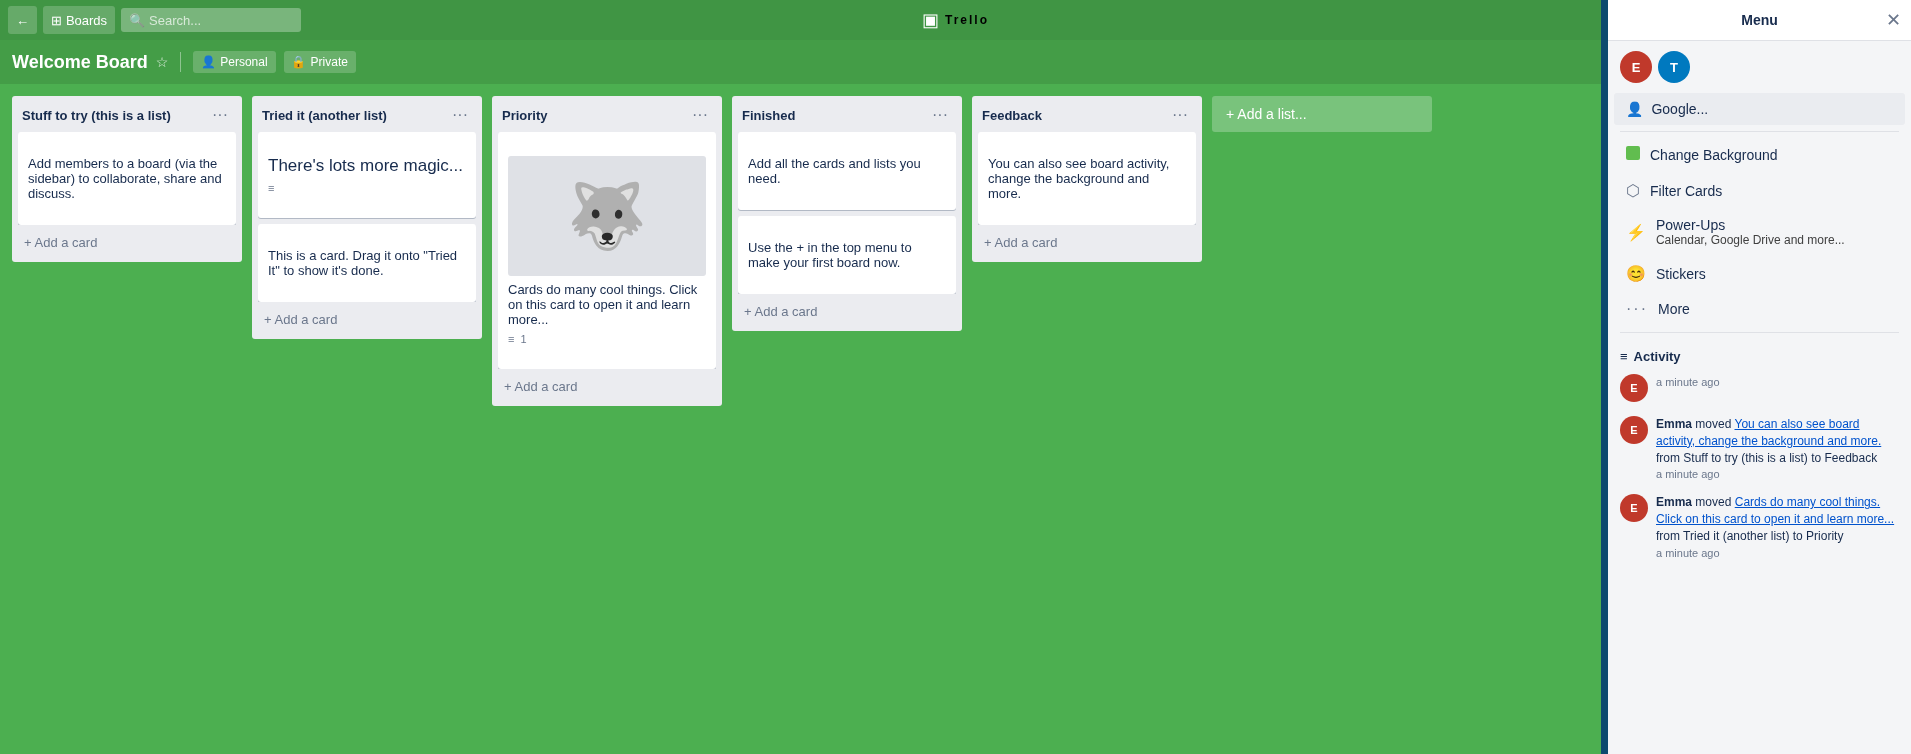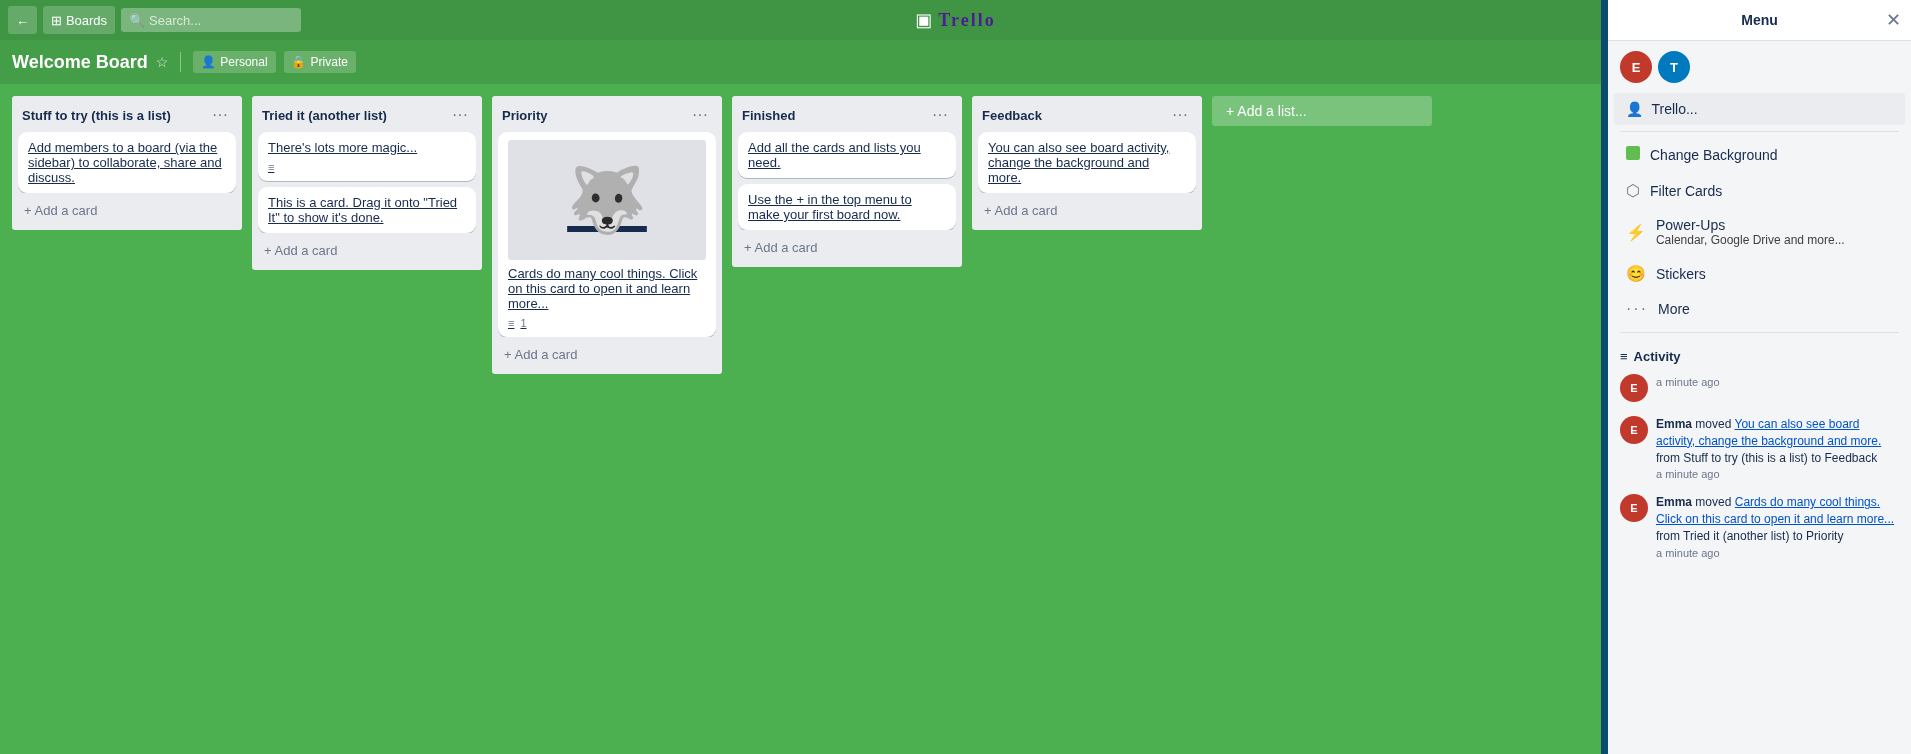--- a/index.html
+++ b/index.html
@@ -152,27 +152,26 @@
       border: none;
       color: #6b778c;
       cursor: pointer;
       font-size: 16px;
       padding: 2px 4px;
       border-radius: 3px;
     }
     .list-cards { padding: 0 6px; display: flex; flex-direction: column; gap: 6px; overflow-y: auto; }
     .card {
       background: #fff;
-      border-radius: 9px;
-      padding: 8px 10px;
+      border-radius: 3px;
+      padding: 24px 10px;
       font-size: 13px;
       color: #172b4d;
       cursor: pointer;
       box-shadow: 0 1px 0 rgba(9,30,66,0.25);
-      text-decoration: underline;
     }
     .card-img-placeholder {
       width: 100%;
       height: 120px;
       background: #dfe1e6;
       border-radius: 3px;
       display: flex;
       align-items: center;
       justify-content: center;
       margin-bottom: 6px;
@@ -202,21 +201,21 @@
       border: none;
       border-radius: 3px;
       color: #fff;
       padding: 10px 14px;
       font-size: 14px;
       cursor: pointer;
       white-space: nowrap;
       width: 220px;
       flex-shrink: 0;
       text-align: left;
-      height: 30px;
+      height: 36px;
       display: flex;
       align-items: center;
       gap: 4px;
     }
 
     
     .side-menu {
       position: fixed;
       right: 0;
       top: 0;
@@ -310,21 +309,21 @@
     <span>⊞</span>
     <span>Boards</span>
   </button>
   <div class="search-wrap">
     <span class="search-icon-nav">🔍</span>
     <input class="nav-search" type="text" placeholder="Search..." style="">
   </div>
 
   <div style="position:absolute;left:50%;transform:translateX(-50%);display:flex;align-items:center;gap:6px;">
     <span style="font-size:18px;color:#fff;">▣</span>
-    <span style="color:#4c1d95;font-weight:bold;font-size:18px;letter-spacing:2px;font-family:Liberation Serif, serif;">Trello</span>
+    <span style="color:#000000;font-weight:bold;font-size:12px;letter-spacing:2px;">Trello</span>
   </div>
   <div class="nav-right">
     <button class="nav-icon-btn">+</button>
     <button class="nav-icon-btn">ℹ</button>
     <button class="nav-icon-btn red">🔔</button>
     <div class="avatar-nav">E</div>
   </div>
 </nav>
 
 <div class="board-header">
@@ -353,21 +352,21 @@
         <div class="card"><span style="font-size: 13px;">Add members to a board (via the sidebar) to collaborate, share and discuss.</span></div>
       </div>
       <button class="add-card-btn">+ Add a card</button>
     </div>
     <div class="list">
       <div class="list-header">
         <span class="list-title">Tried it (another list)</span>
         <button class="list-menu-btn">···</button>
       </div>
       <div class="list-cards">
-        <div class="card"><span style="font-size: 13px;">There's lots more magic...</span><div class="card-icons">
+        <div class="card"><span style="font-size: 17px;">There's lots more magic...</span><div class="card-icons">
             <span class="card-icon">≡</span>
           </div></div>
         <div class="card"><span style="font-size: 13px;">This is a card. Drag it onto "Tried It" to show it's done.</span></div>
       </div>
       <button class="add-card-btn">+ Add a card</button>
     </div>
     <div class="list">
       <div class="list-header">
         <span class="list-title">Priority</span>
         <button class="list-menu-btn">···</button>
@@ -413,21 +412,21 @@
   </div>
   <div class="menu-body">
 
     <div class="menu-avatars">
       <div class="menu-avatar" style="background:#c0392b;">E</div>
       <div class="menu-avatar" style="background:#0079bf;">T</div>
     </div>
 
     <button class="invite-btn">
       <span>👤</span>
-      <span>Trello...</span>
+      <span>Google...</span>
     </button>
     <div class="menu-divider"></div>
 
     <div id="menuItems">
         <div class="menu-item">
     <span class="menu-item-icon"><span style="width:14px;height:14px;background:#61bd4f;border-radius:2px;display:inline-block;"></span></span>
     <div class="menu-item-content">
       <div class="menu-item-title">Change Background</div>
 
     </div>

